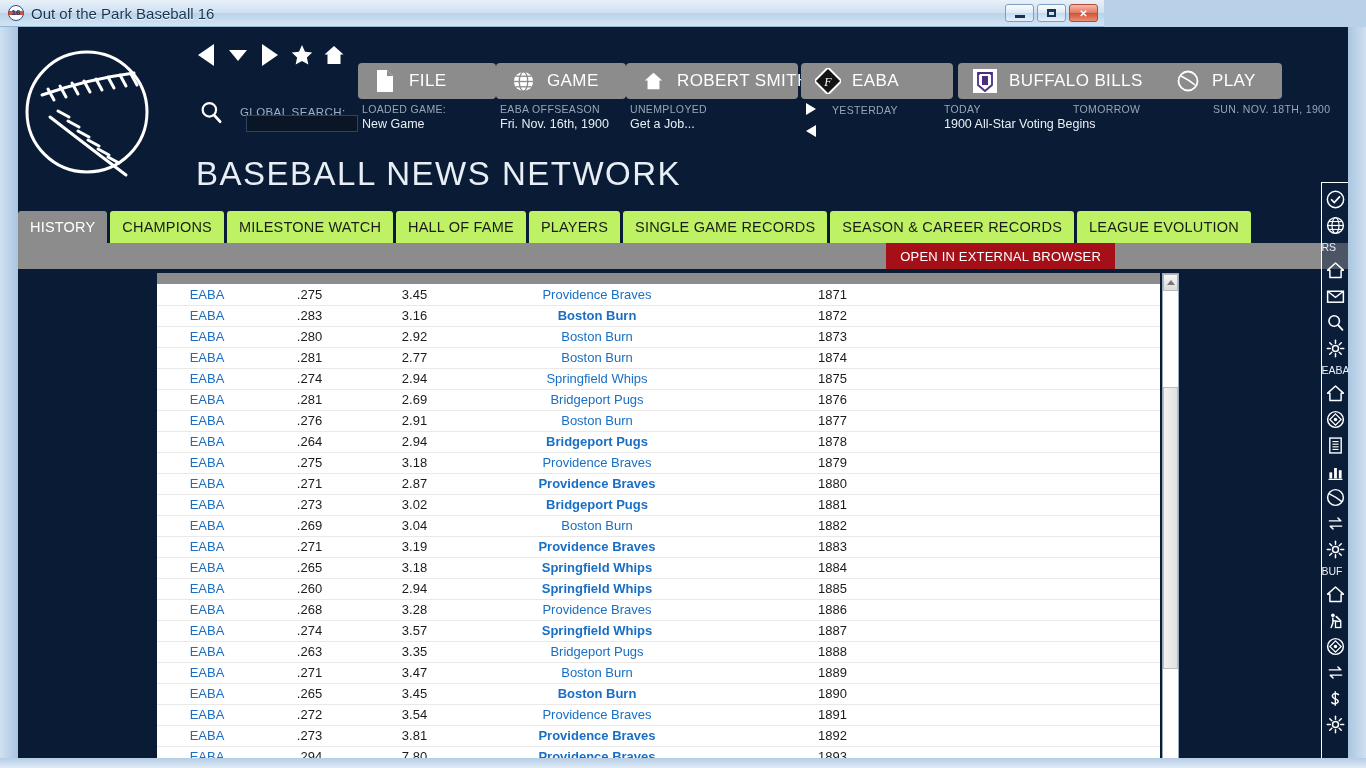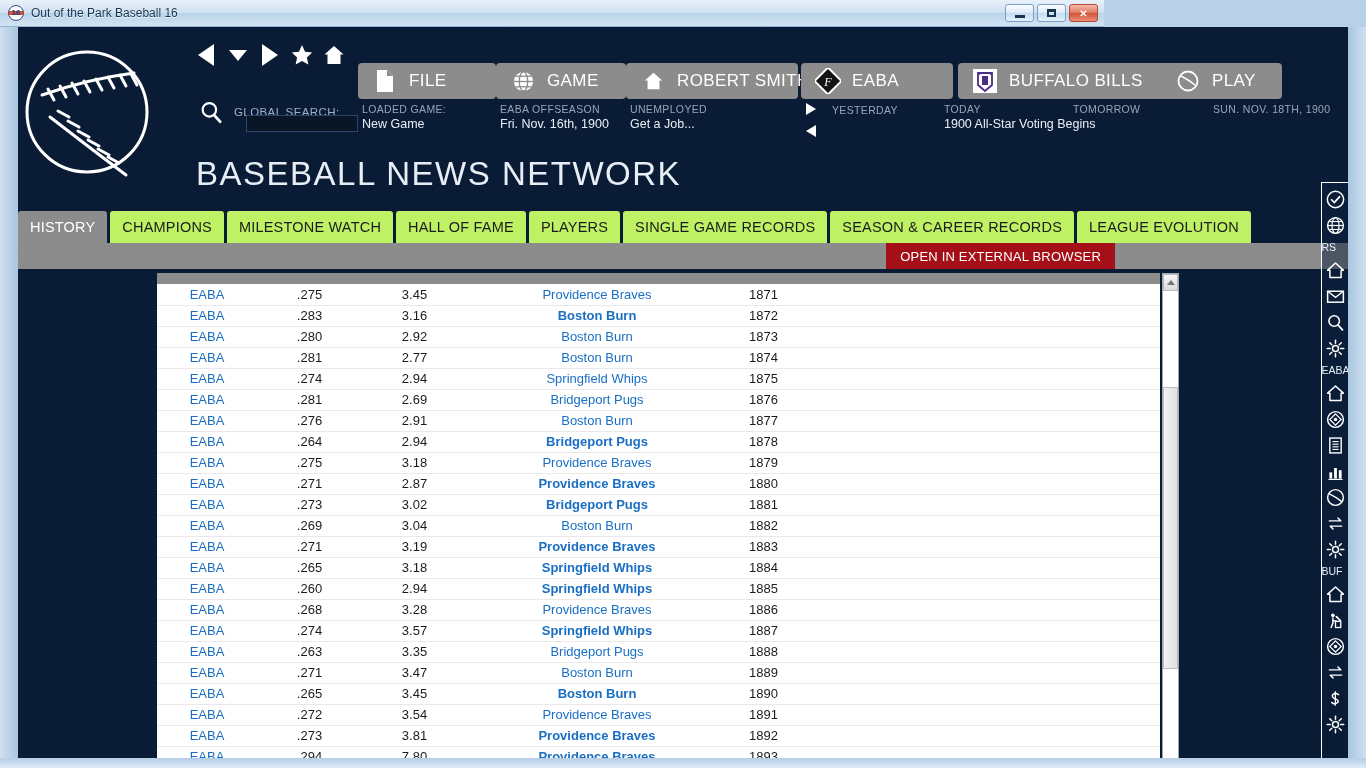--- a/index.html
+++ b/index.html
@@ -22,21 +22,21 @@
     background: #fff; border: 1.5px solid #2a4f86; position: relative;
     display: flex; align-items: center; justify-content: center;
     font-size: 8px; font-weight: bold; color: #1b3c6e; line-height: 1;
   }
   .win-icon::before {
     content: ""; position: absolute; left: -1px; right: -1px; top: 5px; height: 4px;
     background: #c0392b; opacity: .85; z-index: 0;
   }
   .win-icon span { position: relative; z-index: 1; }
   .win-title {
-    margin-left: 7px; font-size: 12px; color: #17334f;
+    margin-left: 7px; font-size: 15px; color: #17334f;
     text-shadow: 0 1px 0 rgba(255,255,255,.8);
   }
   .win-buttons { margin-left: auto; display: flex; gap: 3px; padding-right: 6px; }
   .win-btn {
     width: 29px; height: 18px; border: 1px solid #7ba0c4; border-radius: 3px;
     background: linear-gradient(to bottom, #fbfdff 0%, #dbe9f7 50%, #c3dbf0 51%, #e4f0fb 100%);
     display: flex; align-items: center; justify-content: center;
     font-size: 10px; color: #17334f;
   }
   .win-btn.close {
@@ -71,21 +71,21 @@
   .nav-ico {
     width: 32px; height: 34px; display: flex; align-items: center; justify-content: center;
     color: #fff;
   }
   .tri-l { width: 0; height: 0; border-top: 11px solid transparent; border-bottom: 11px solid transparent; border-right: 16px solid #fff; }
   .tri-r { width: 0; height: 0; border-top: 11px solid transparent; border-bottom: 11px solid transparent; border-left: 16px solid #fff; }
   .tri-d { width: 0; height: 0; border-left: 9px solid transparent; border-right: 9px solid transparent; border-top: 11px solid #fff; }
 
   .searchrow { position: absolute; left: 176px; top: 68px; display: flex; align-items: center; }
   .search-ico { width: 34px; height: 34px; display: flex; align-items: center; justify-content: center; }
-  .gs-label { font-size: 11.5px; color: #9fb0c4; letter-spacing: .4px; margin-left: 6px; }
+  .gs-label { font-size: 11.5px; color: #9fb0c4; letter-spacing: .4px; margin-left: 12px; }
   .gs-input {
     position: absolute; left: 52px; top: 20px; width: 112px; height: 17px;
     background: #0a1525; border: 1px solid #2c4566;
   }
 
   .mbtn {
     position: absolute; top: 36px; height: 36px;
     background: #8c8c8c; border-radius: 4px;
     display: flex; align-items: center; padding: 0 14px; gap: 11px;
     color: #fff; font-size: 17px; letter-spacing: .4px; white-space: nowrap;
@@ -138,21 +138,21 @@
   .grid-head { height: 11px; background: #8c8c8c; }
   table { border-collapse: collapse; width: 100%; table-layout: fixed; }
   td {
     height: 21px; font-size: 13px; color: #1b1b1b; border-bottom: 1px solid #e9e9e9;
     padding: 0;
   }
   .c-league { width: 100px; text-align: center; color: #1a6fc4; }
   .c-avg    { width: 105px; text-align: center; }
   .c-era    { width: 105px; text-align: center; }
   .c-team   { width: 260px; text-align: center; color: #1a6fc4; }
-  .c-year   { width: 120px; text-align: left; padding-left: 22px; }
+  .c-year   { width: 120px; text-align: right; padding-left: 22px; }
   .c-pad    { width: auto; }
   td.bold   { font-weight: bold; }
 
   
   .sbar {
     position: absolute; left: 1144px; top: 4px; width: 17px; height: 508px;
     background: #ffffff; border: 1px solid #9ab;
   }
   .sb-arrow {
     position: absolute; left: 0; width: 15px; height: 17px;

